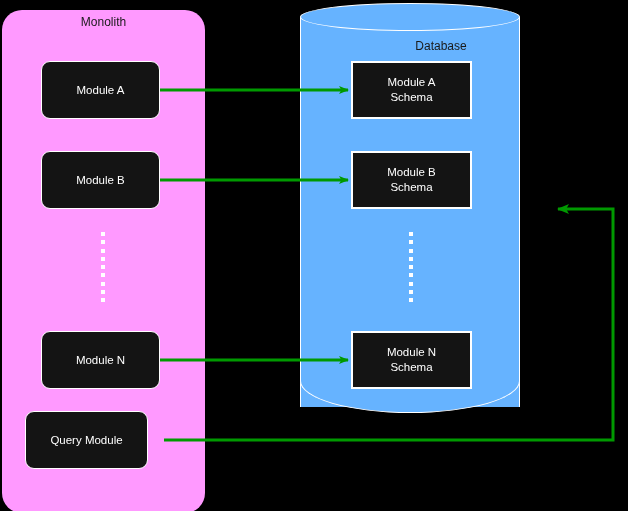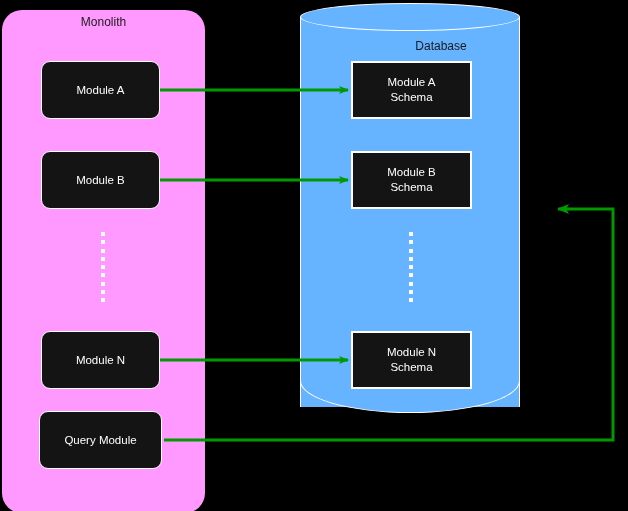--- a/index.html
+++ b/index.html
@@ -161,21 +161,21 @@
   </div>
 
   <div class="module-box" style="left:41px; top:151px; width:119px; height:58px;">
     <span>Module B</span>
   </div>
 
   <div class="module-box" style="left:41px; top:331px; width:119px; height:58px;">
     <span>Module N</span>
   </div>
 
-  <div class="module-box" style="left:39px; top:411px; width:123px; height:58px;">
+  <div class="module-box" style="left:25px; top:411px; width:123px; height:58px;">
     <span>Query Module</span>
   </div>
 
   <div class="dots" style="left:101px; top:232px; height:70px;">
     <span></span>
     <span></span>
     <span></span>
     <span></span>
     <span></span>
     <span></span>

